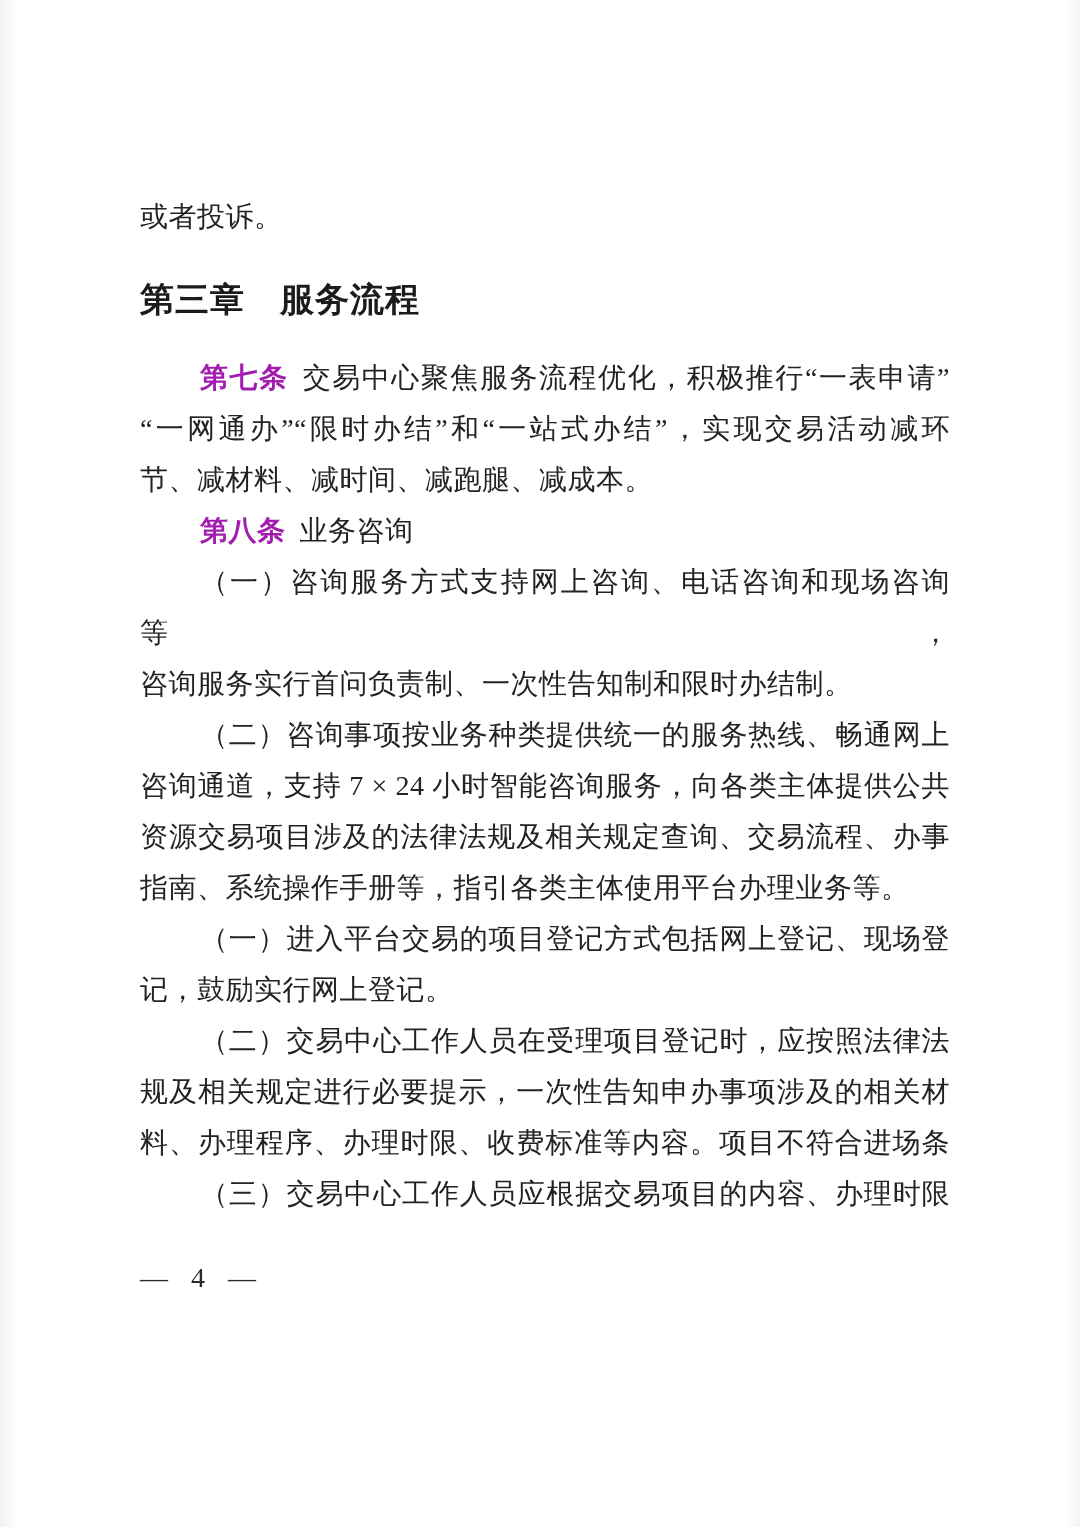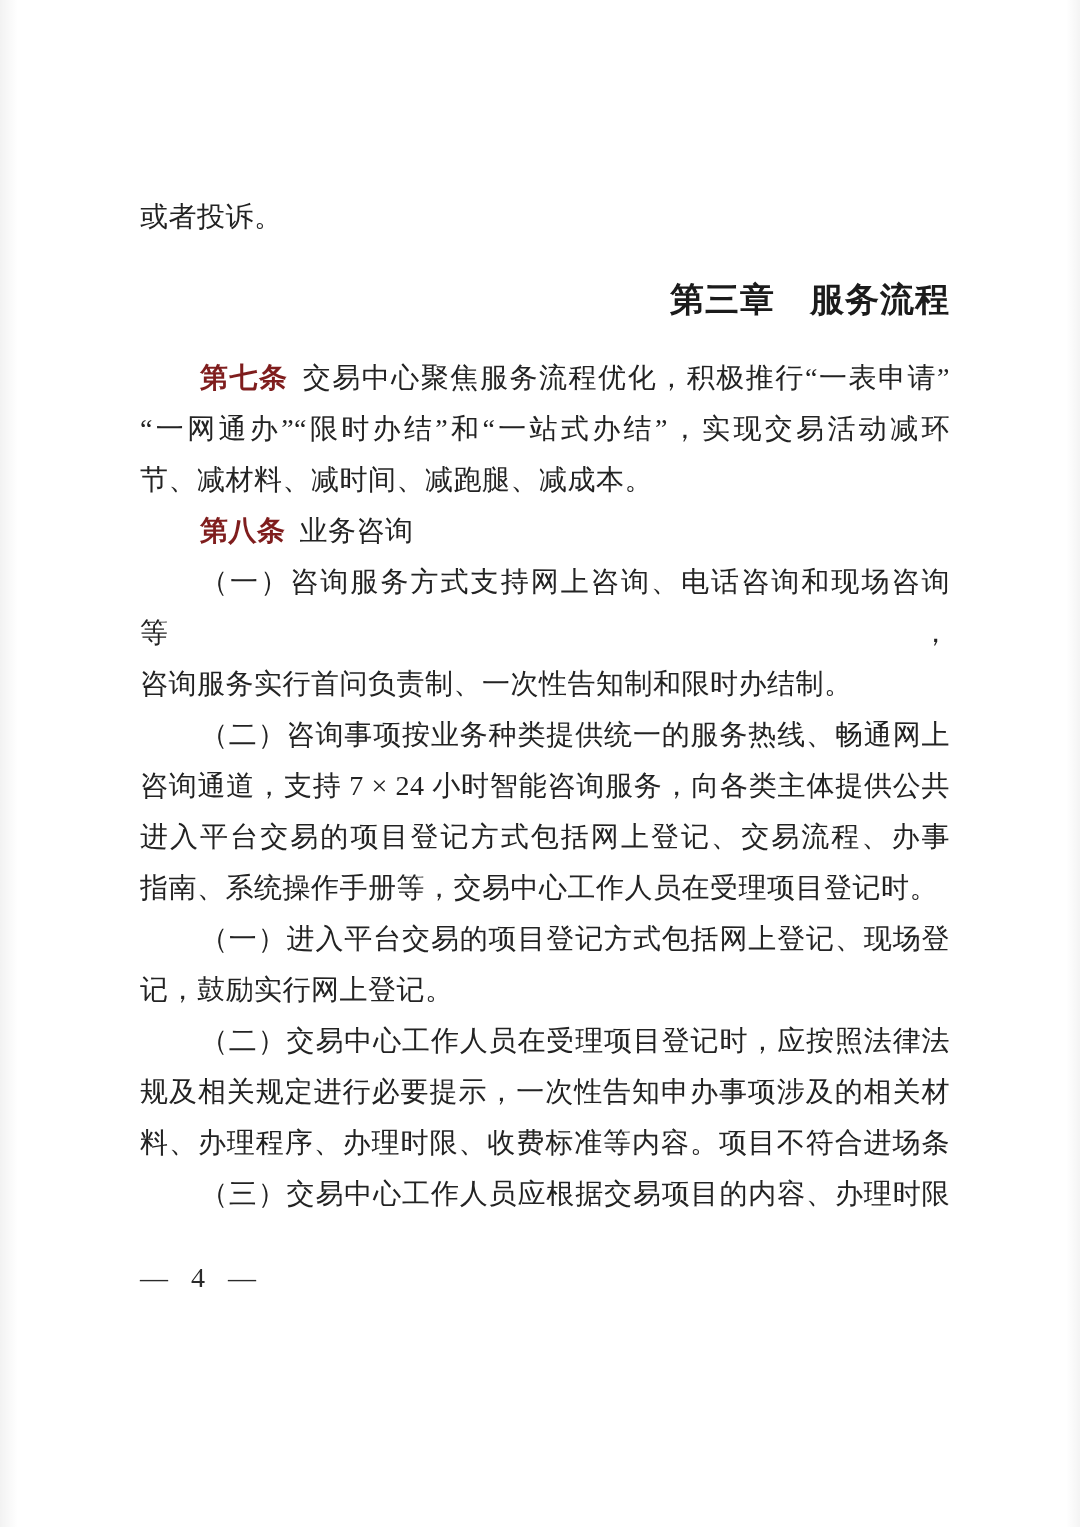--- a/index.html
+++ b/index.html
@@ -55,29 +55,29 @@
     text-align-last: left;
   }
   .line.indent {
     text-indent: 60px;
   }
   .heading {
     font-family: "Liberation Sans", sans-serif;
     font-weight: bold;
     font-size: 34px;
     line-height: 51px;
-    text-align: right;
+    text-align: left;
     color: #1b1b1b;
     margin: 32px 0 27px 0;
     letter-spacing: 1px;
   }
   .article-no {
     font-family: "Liberation Sans", sans-serif;
     font-weight: bold;
-    color: #7f1d1d;
+    color: #a21caf;
     margin-right: 14px;
   }
   .page-footer {
     margin-top: 39px;
     font-size: 28px;
     line-height: 40px;
     letter-spacing: 8px;
     color: #2a2a2a;
     text-align: left;
   }
@@ -90,22 +90,22 @@
       <div class="line last">或者投诉。</div>
       <div class="heading">第三章　服务流程</div>
       <div class="line full indent"><span class="article-no">第七条</span><span>交易中心聚焦服务流程优化，积极推行“一表申请”</span></div>
       <div class="line full">“一网通办”“限时办结”和“一站式办结”，实现交易活动减环</div>
       <div class="line last">节、减材料、减时间、减跑腿、减成本。</div>
       <div class="line last indent"><span class="article-no">第八条</span><span>业务咨询</span></div>
       <div class="line full indent">（一）咨询服务方式支持网上咨询、电话咨询和现场咨询等，</div>
       <div class="line last">咨询服务实行首问负责制、一次性告知制和限时办结制。</div>
       <div class="line full indent">（二）咨询事项按业务种类提供统一的服务热线、畅通网上</div>
       <div class="line full">咨询通道，支持 7 × 24 小时智能咨询服务，向各类主体提供公共</div>
-      <div class="line full">进入平台交易的项目登记方式包括网上登记、交易流程、办事</div>
-      <div class="line last">指南、系统操作手册等，交易中心工作人员在受理项目登记时。</div>
+      <div class="line full">资源交易项目涉及的法律法规及相关规定查询、交易流程、办事</div>
+      <div class="line last">指南、系统操作手册等，指引各类主体使用平台办理业务等。</div>
       <div class="line full indent">（一）进入平台交易的项目登记方式包括网上登记、现场登</div>
       <div class="line last">记，鼓励实行网上登记。</div>
       <div class="line full indent">（二）交易中心工作人员在受理项目登记时，应按照法律法</div>
       <div class="line full">规及相关规定进行必要提示，一次性告知申办事项涉及的相关材</div>
       <div class="line full">料、办理程序、办理时限、收费标准等内容。项目不符合进场条</div>
       <div class="line full indent">（三）交易中心工作人员应根据交易项目的内容、办理时限</div>
     </div>
   <div class="page-footer">— 4 —</div>
 </div>
 

